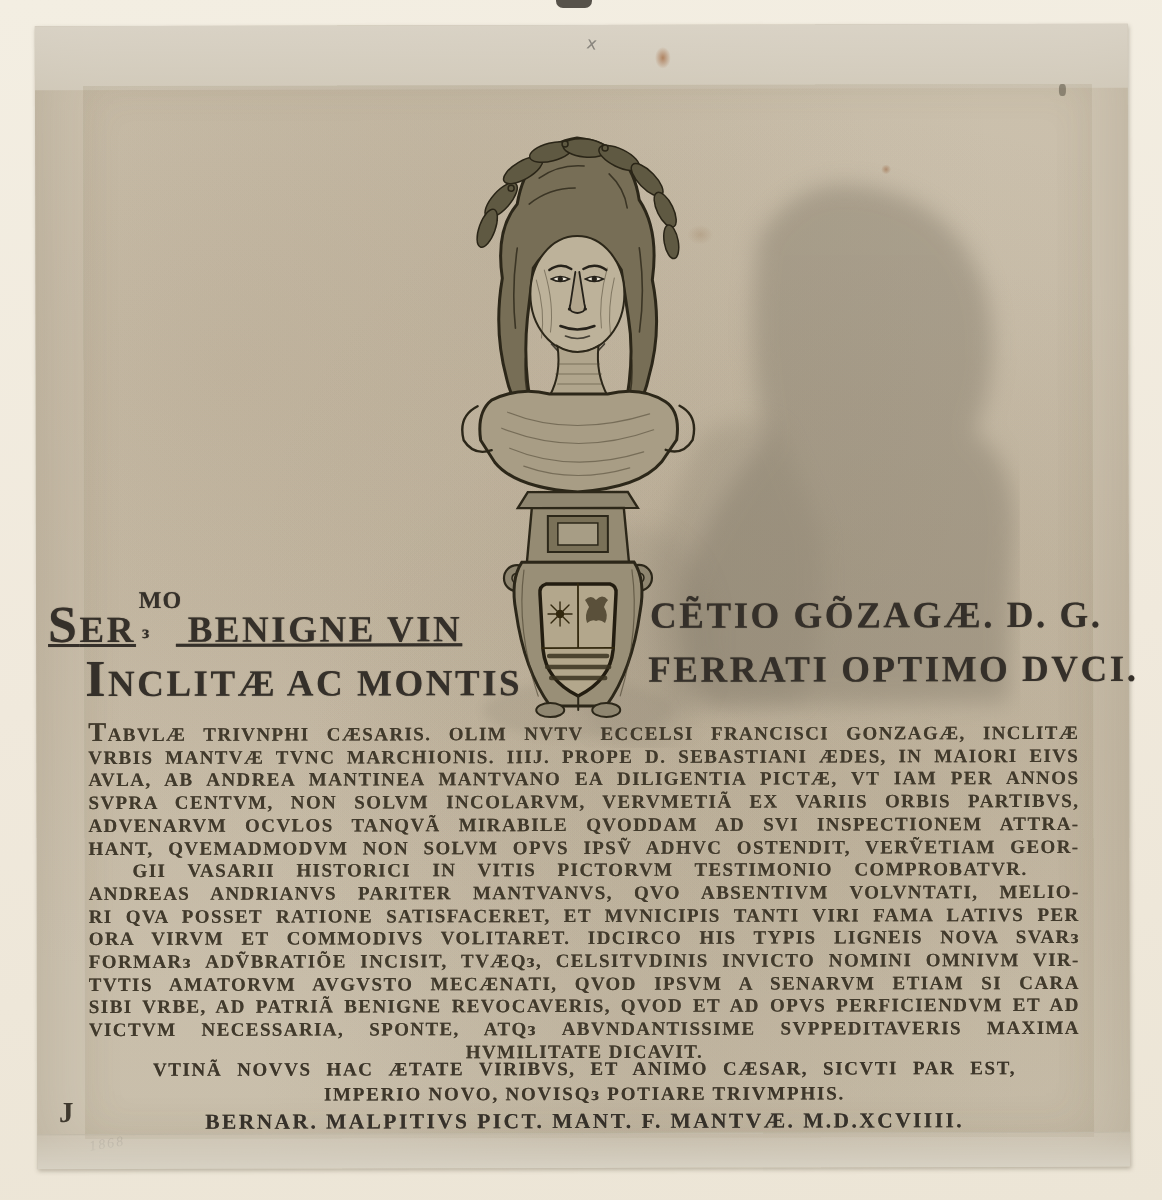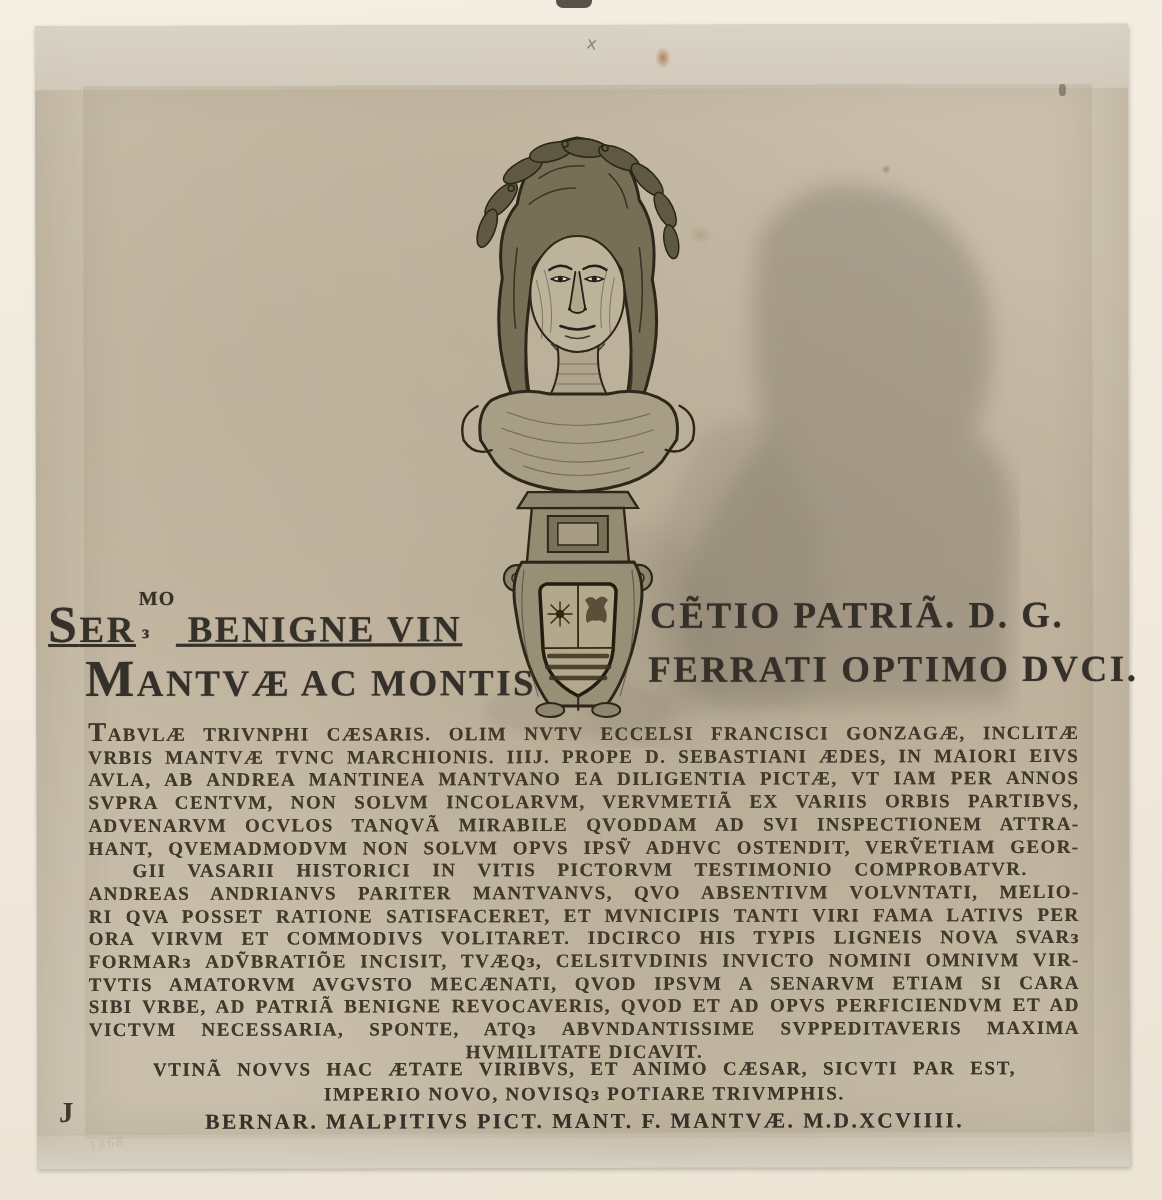--- a/index.html
+++ b/index.html
@@ -56,21 +56,21 @@
     text-shadow:0 0 1px rgba(45,38,26,.55);}
   .ded1{top:569px;}
   .ded2{top:623px;}
   .ded-left,.ded-right{position:absolute;display:inline-block;}
   .ded1 .ded-left{left:12px;text-decoration:underline;}
   .ded1 .ded-right{left:614px;}
   .ded2 .ded-left{left:49px;}
   .ded2 .ded-right{left:612px;}
   .ded-left::first-letter{font-size:52px;}
   .ser-stack{display:inline-block;position:relative;width:40px;height:40px;vertical-align:top;}
-  .ser-sup{position:absolute;left:3px;top:-8px;font-size:20px;letter-spacing:1px;}
+  .ser-sup{position:absolute;left:3px;top:-8px;font-size:24px;letter-spacing:1px;}
   .ser-flo{position:absolute;left:6px;top:27px;font-size:18px;}
 
   
   .body-text{position:absolute;left:52px;right:50px;top:695px;color:#413a2c;
     font-weight:bold;font-size:19px;line-height:22.7px;letter-spacing:1.4px;
     text-shadow:0 0 .6px rgba(60,50,35,.6);}
   .bline{text-align:justify;text-align-last:justify;white-space:normal;}
   .bline.lead-cap::first-letter{font-size:27px;}
   .bline.indent7{margin-left:44px;margin-right:52px;}
   .bline.centered{text-align:center;text-align-last:center;}
@@ -183,24 +183,24 @@
       </g>
 
       <ellipse cx="150" cy="602" rx="14" ry="7" fill="#8f8670" stroke="#2c2719" stroke-width="2"></ellipse>
       <ellipse cx="206" cy="602" rx="14" ry="7" fill="#8f8670" stroke="#2c2719" stroke-width="2"></ellipse>
       <path d="M178,588 L178,602" stroke="#2c2719" stroke-width="2"></path>
     </g>
   </svg>
 
   <div class="ded-line ded1">
     <span class="ded-left"><span>SER</span><span class="ser-stack"><span class="ser-sup">MO</span><span class="ser-flo">з</span></span><span> BENIGNE VIN</span></span>
-    <span class="ded-right">CẼTIO PATRIÃ. D. G.</span>
+    <span class="ded-right">CẼTIO GÕZAGÆ. D. G.</span>
   </div>
   <div class="ded-line ded2">
-    <span class="ded-left">MANTVÆ AC MONTIS</span>
+    <span class="ded-left">INCLITÆ AC MONTIS</span>
     <span class="ded-right">FERRATI OPTIMO DVCI.</span>
   </div>
 
   <div class="body-text">
     <div class="bline lead-cap">TABVLÆ TRIVNPHI CÆSARIS. OLIM NVTV ECCELSI FRANCISCI GONZAGÆ, INCLITÆ</div>
     <div class="bline">VRBIS MANTVÆ TVNC MARCHIONIS. IIIJ. PROPE D. SEBASTIANI ÆDES, IN MAIORI EIVS</div>
     <div class="bline">AVLA, AB ANDREA MANTINEA MANTVANO EA DILIGENTIA PICTÆ, VT IAM PER ANNOS</div>
     <div class="bline">SVPRA CENTVM, NON SOLVM INCOLARVM, VERVMETIÃ EX VARIIS ORBIS PARTIBVS,</div>
     <div class="bline">ADVENARVM OCVLOS TANQVÃ MIRABILE QVODDAM AD SVI INSPECTIONEM ATTRA-</div>
     <div class="bline">HANT, QVEMADMODVM NON SOLVM OPVS IPSṼ ADHVC OSTENDIT, VERṼETIAM GEOR-</div>

